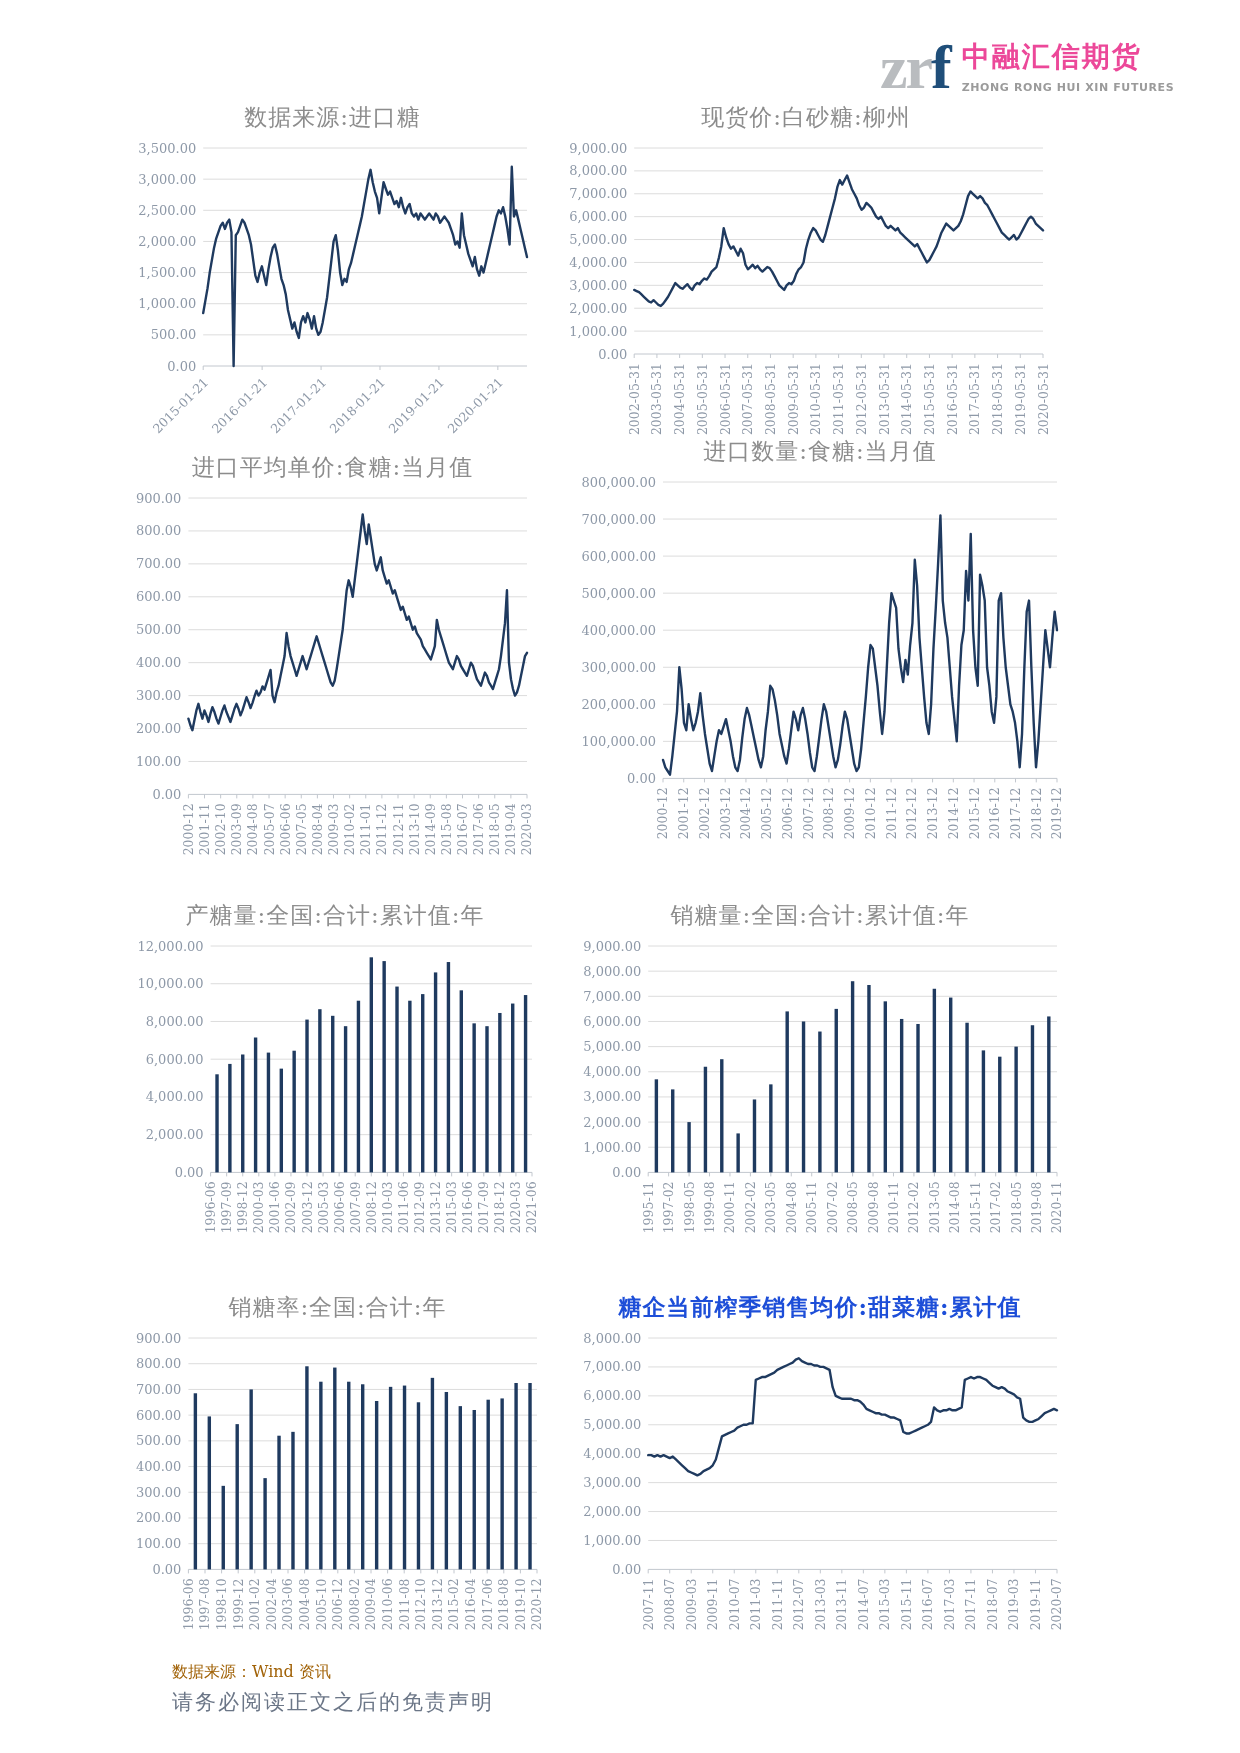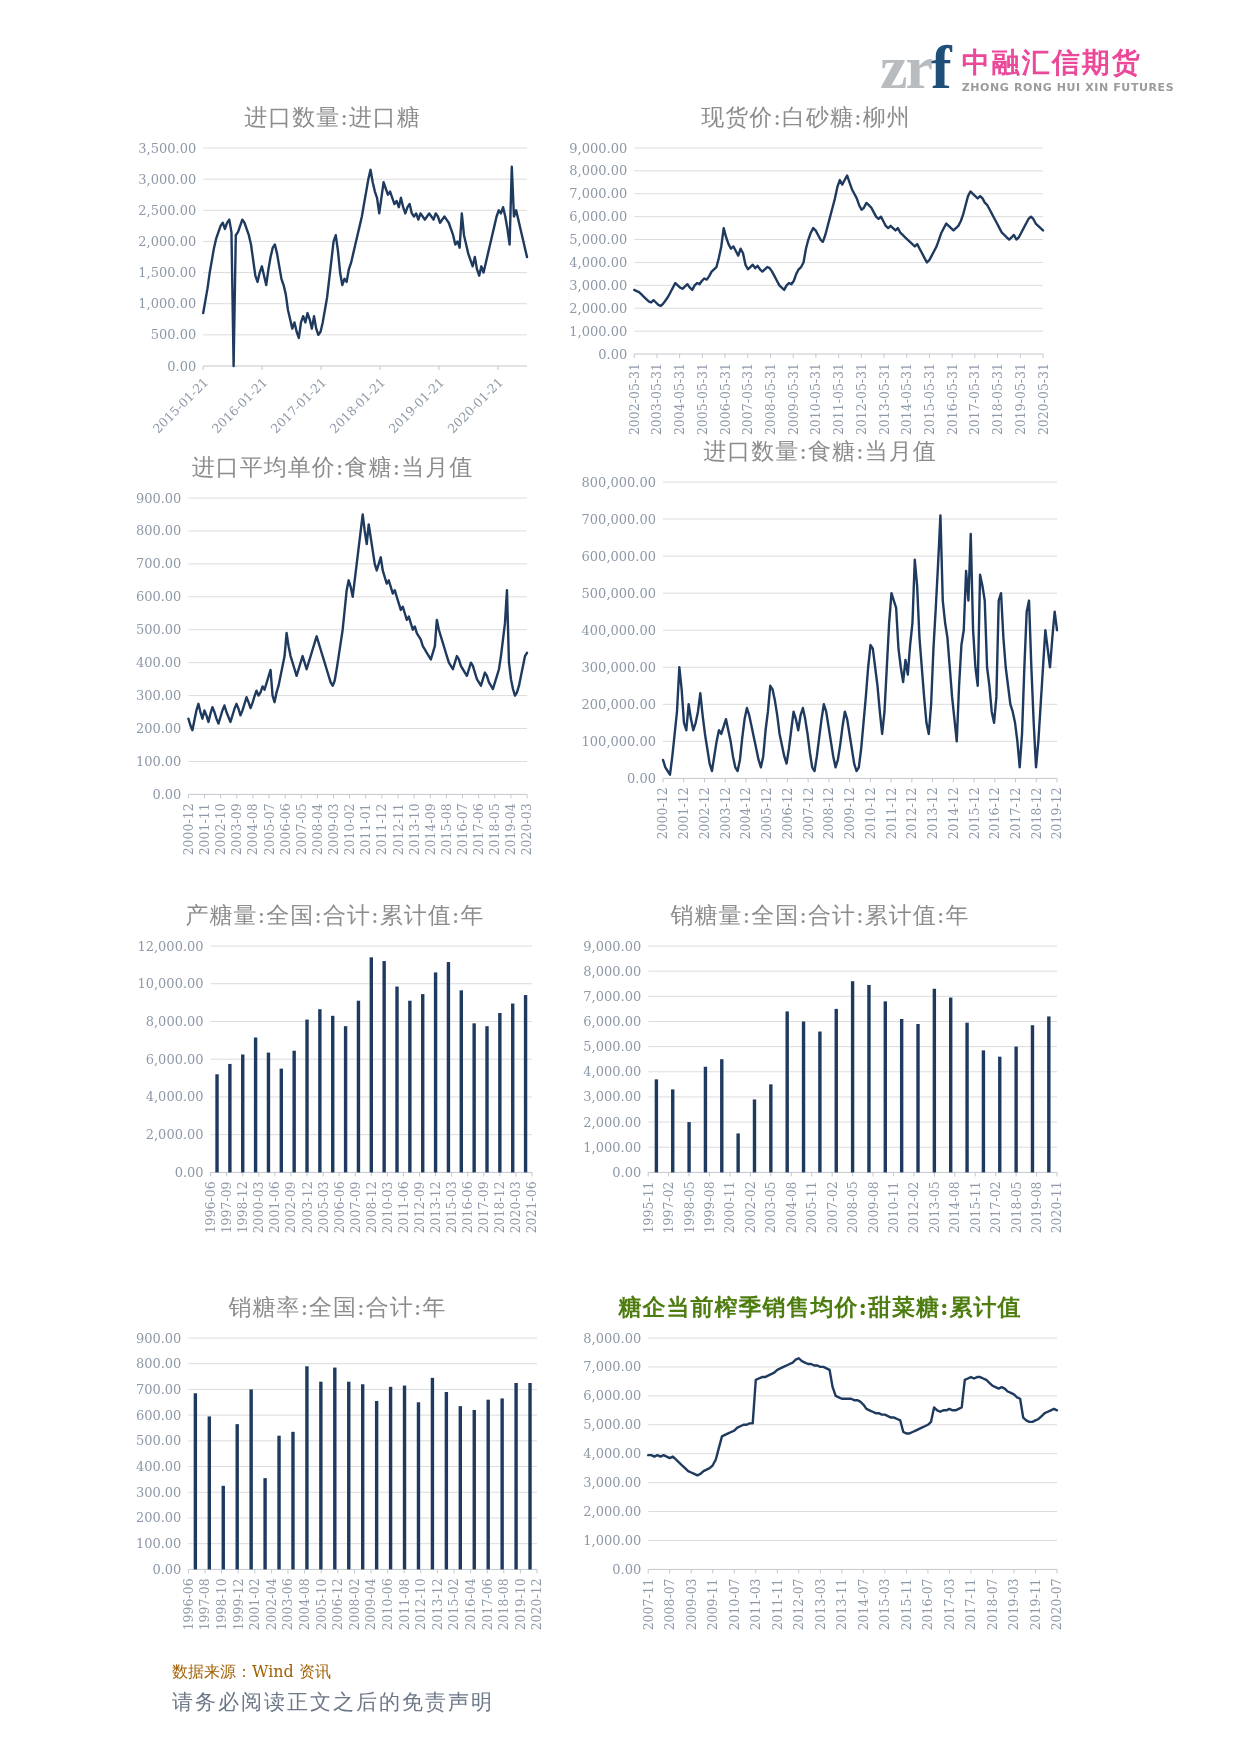--- a/index.html
+++ b/index.html
@@ -8,46 +8,46 @@
   
   .logo{position:absolute;left:880px;top:18px;width:300px;height:78px;display:flex;align-items:flex-end;}
   .logo .zrf{font-family:Liberation Serif, serif;font-weight:bold;
              font-size:62px;line-height:0.9;letter-spacing:-2px;}
   .logo .zr{color:#b9bcbf;}
   .logo .f{color:#1f4e79;}
   .logo .names{margin-left:12px;padding-bottom:2px;}
   .logo .cn{font-family:"DejaVu Sans","Liberation Sans",sans-serif;font-weight:bold;
             font-size:28px;color:#ec4899;letter-spacing:2px;line-height:1.1;white-space:nowrap;}
   .logo .en{font-family:"DejaVu Sans","Liberation Sans",sans-serif;font-weight:bold;
-            font-size:11px;color:#9b9b9b;letter-spacing:0.6px;white-space:nowrap;margin-top:2px;}
+            font-size:11px;color:#9b9b9b;letter-spacing:0.6px;white-space:nowrap;margin-top:8px;}
   
   .chart{position:absolute;}
   .chart-title{text-align:center;font-size:23px;color:#8c8c8c;letter-spacing:1px;
                height:38px;line-height:34px;white-space:nowrap;}
-  .chart.title-dark .chart-title{color:#4d7c0f;font-weight:bold;}
+  .chart.title-dark .chart-title{color:#1d4ed8;font-weight:bold;}
   svg{display:block;}
   
   .footer-source{position:absolute;left:172px;top:1662px;font-size:16px;color:#a16207;}
   .footer-disclaimer{position:absolute;left:172px;top:1688px;font-size:21px;color:#6b7687;letter-spacing:2px;}
 </style>
 </head>
 <body>
 
 <div class="page">
 
   <div class="logo">
     <div class="zrf"><span class="zr">zr</span><span class="f">f</span></div>
     <div class="names">
       <div class="cn">中融汇信期货</div>
       <div class="en">ZHONG RONG HUI XIN FUTURES</div>
     </div>
   </div>
 
   <div class="chart" style="left:130px;top:100px;width:405px;height:345px;">
-    <div class="chart-title">进口数量:进口糖</div>
+    <div class="chart-title">数据来源:进口糖</div>
     <svg width="405" height="300">
         <line x1="73.2" y1="228" x2="397" y2="228" stroke="#c2c7ce" stroke-width="1"></line>
         <text x="66.2" y="232.5" text-anchor="end" font-size="13" fill="#8e99a8">0.00</text>
         <line x1="73.2" y1="196.85714285714286" x2="397" y2="196.85714285714286" stroke="#dcdcdc" stroke-width="1"></line>
         <text x="66.2" y="201.35714285714286" text-anchor="end" font-size="13" fill="#8e99a8">500.00</text>
         <line x1="73.2" y1="165.71428571428572" x2="397" y2="165.71428571428572" stroke="#dcdcdc" stroke-width="1"></line>
         <text x="66.2" y="170.21428571428572" text-anchor="end" font-size="13" fill="#8e99a8">1,000.00</text>
         <line x1="73.2" y1="134.57142857142856" x2="397" y2="134.57142857142856" stroke="#dcdcdc" stroke-width="1"></line>
         <text x="66.2" y="139.07142857142856" text-anchor="end" font-size="13" fill="#8e99a8">1,500.00</text>
         <line x1="73.2" y1="103.42857142857143" x2="397" y2="103.42857142857143" stroke="#dcdcdc" stroke-width="1"></line>

